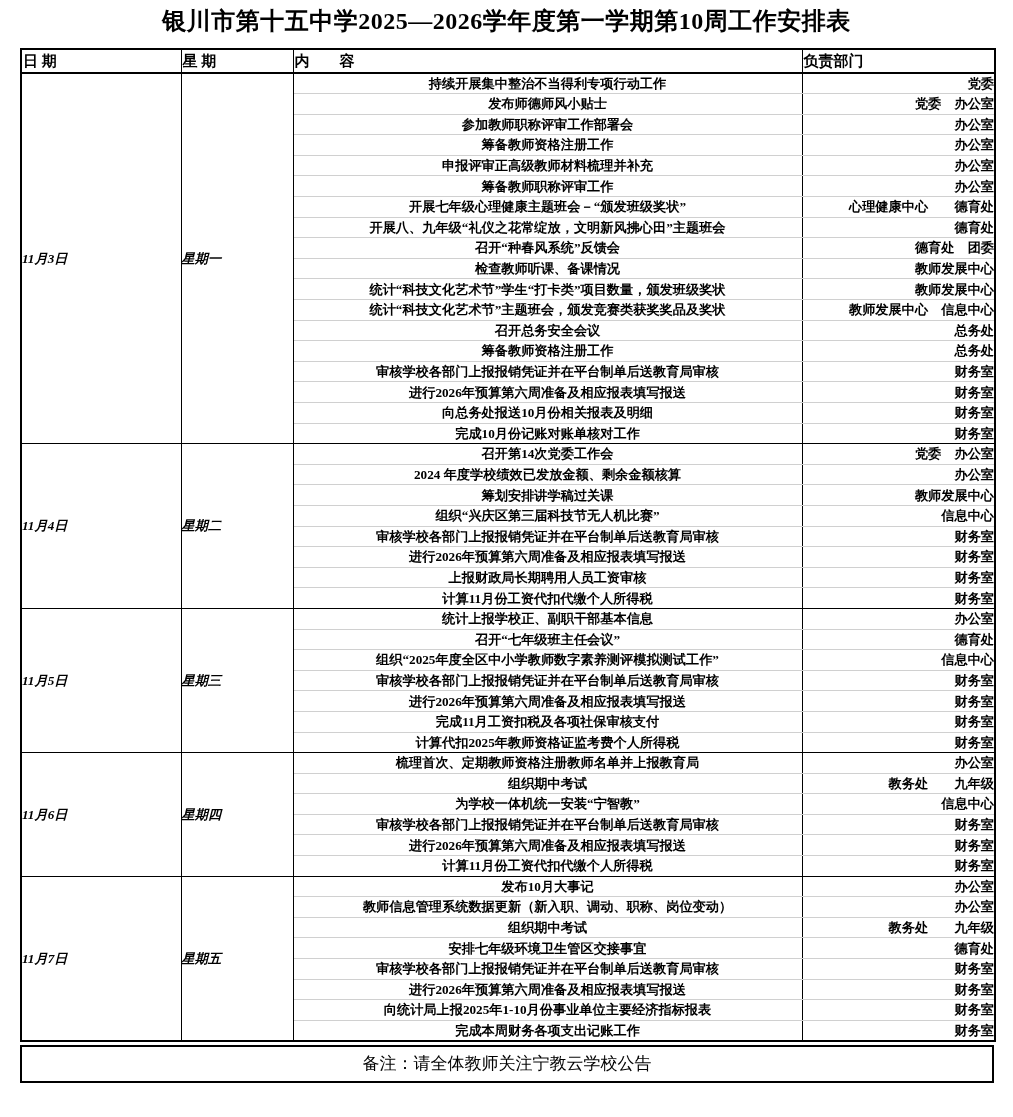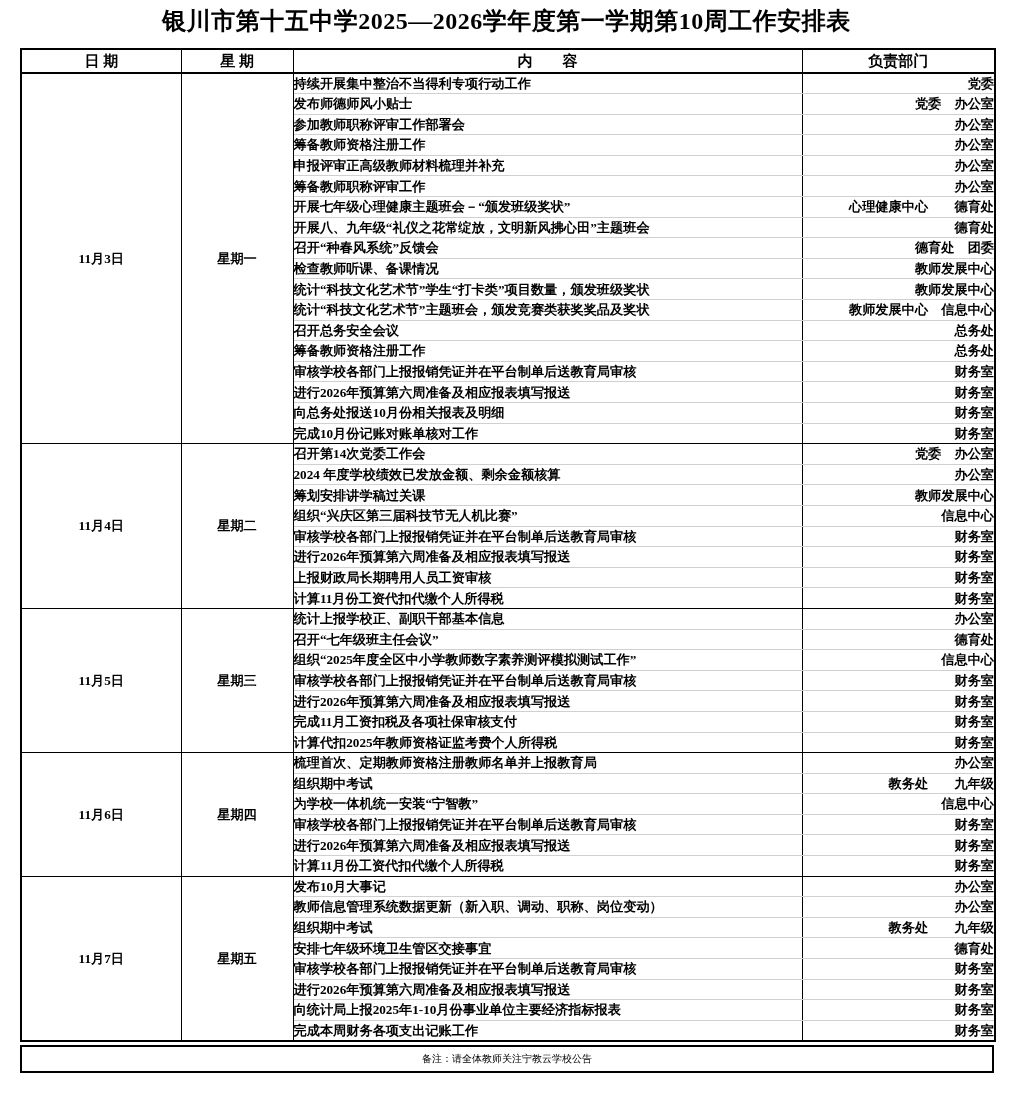--- a/index.html
+++ b/index.html
@@ -47,41 +47,42 @@
   table.sched col.c-dept  { width: 193px; }
 
   table.sched th {
     border-left: 1px solid #000;
     border-right: 1px solid #000;
     border-top: 2px solid #000;
     border-bottom: 2px solid #000;
     font-size: 15px;
     font-weight: bold;
     height: 24px;
-    text-align: center;
+    text-align: left;
     vertical-align: middle;
     font-family: Liberation Serif, serif;
   }
   table.sched td {
     font-size: 13.2px;
     font-weight: bold;
     line-height: 1.15;
     height: 20.6px;
     padding: 0;
     vertical-align: middle;
     border-right: 1px solid #000;
   }
   td.cell-date, td.cell-week {
-    text-align: center;
+    text-align: left;
     font-size: 14px;
     border-right: 1px solid #000;
     border-bottom: 1.6px solid #000;
+    font-style: italic;
   }
   td.cell-content {
-    text-align: left;
+    text-align: center;
     padding-left: 7px;
     border-bottom: 1px solid #d0d0d0;
     white-space: nowrap;
     overflow: hidden;
   }
   td.cell-dept {
     text-align: right;
     border-bottom: 1px solid #d0d0d0;
     border-right: 2px solid #000;
     white-space: nowrap;
@@ -94,25 +95,25 @@
   tbody.daygroup:last-of-type tr.group-last td.cell-content,
   tbody.daygroup:last-of-type tr.group-last td.cell-dept {
     border-bottom: 2px solid #000;
   }
   td.cell-date { border-left: 2px solid #000; }
 
   .footer-note {
     width: 974px;
     margin: 3px 20px 0 20px;
     border: 2px solid #000;
-    height: 28px;
+    height: 38px;
     display: flex;
     align-items: center;
     justify-content: center;
-    font-size: 10px;
+    font-size: 17px;
     font-family: "Liberation Sans", "DejaVu Sans", sans-serif;
     font-weight: normal;
   }
 </style>
 </head>
 <body>
 
 <div class="page">
 
   <div class="title-wrap">

